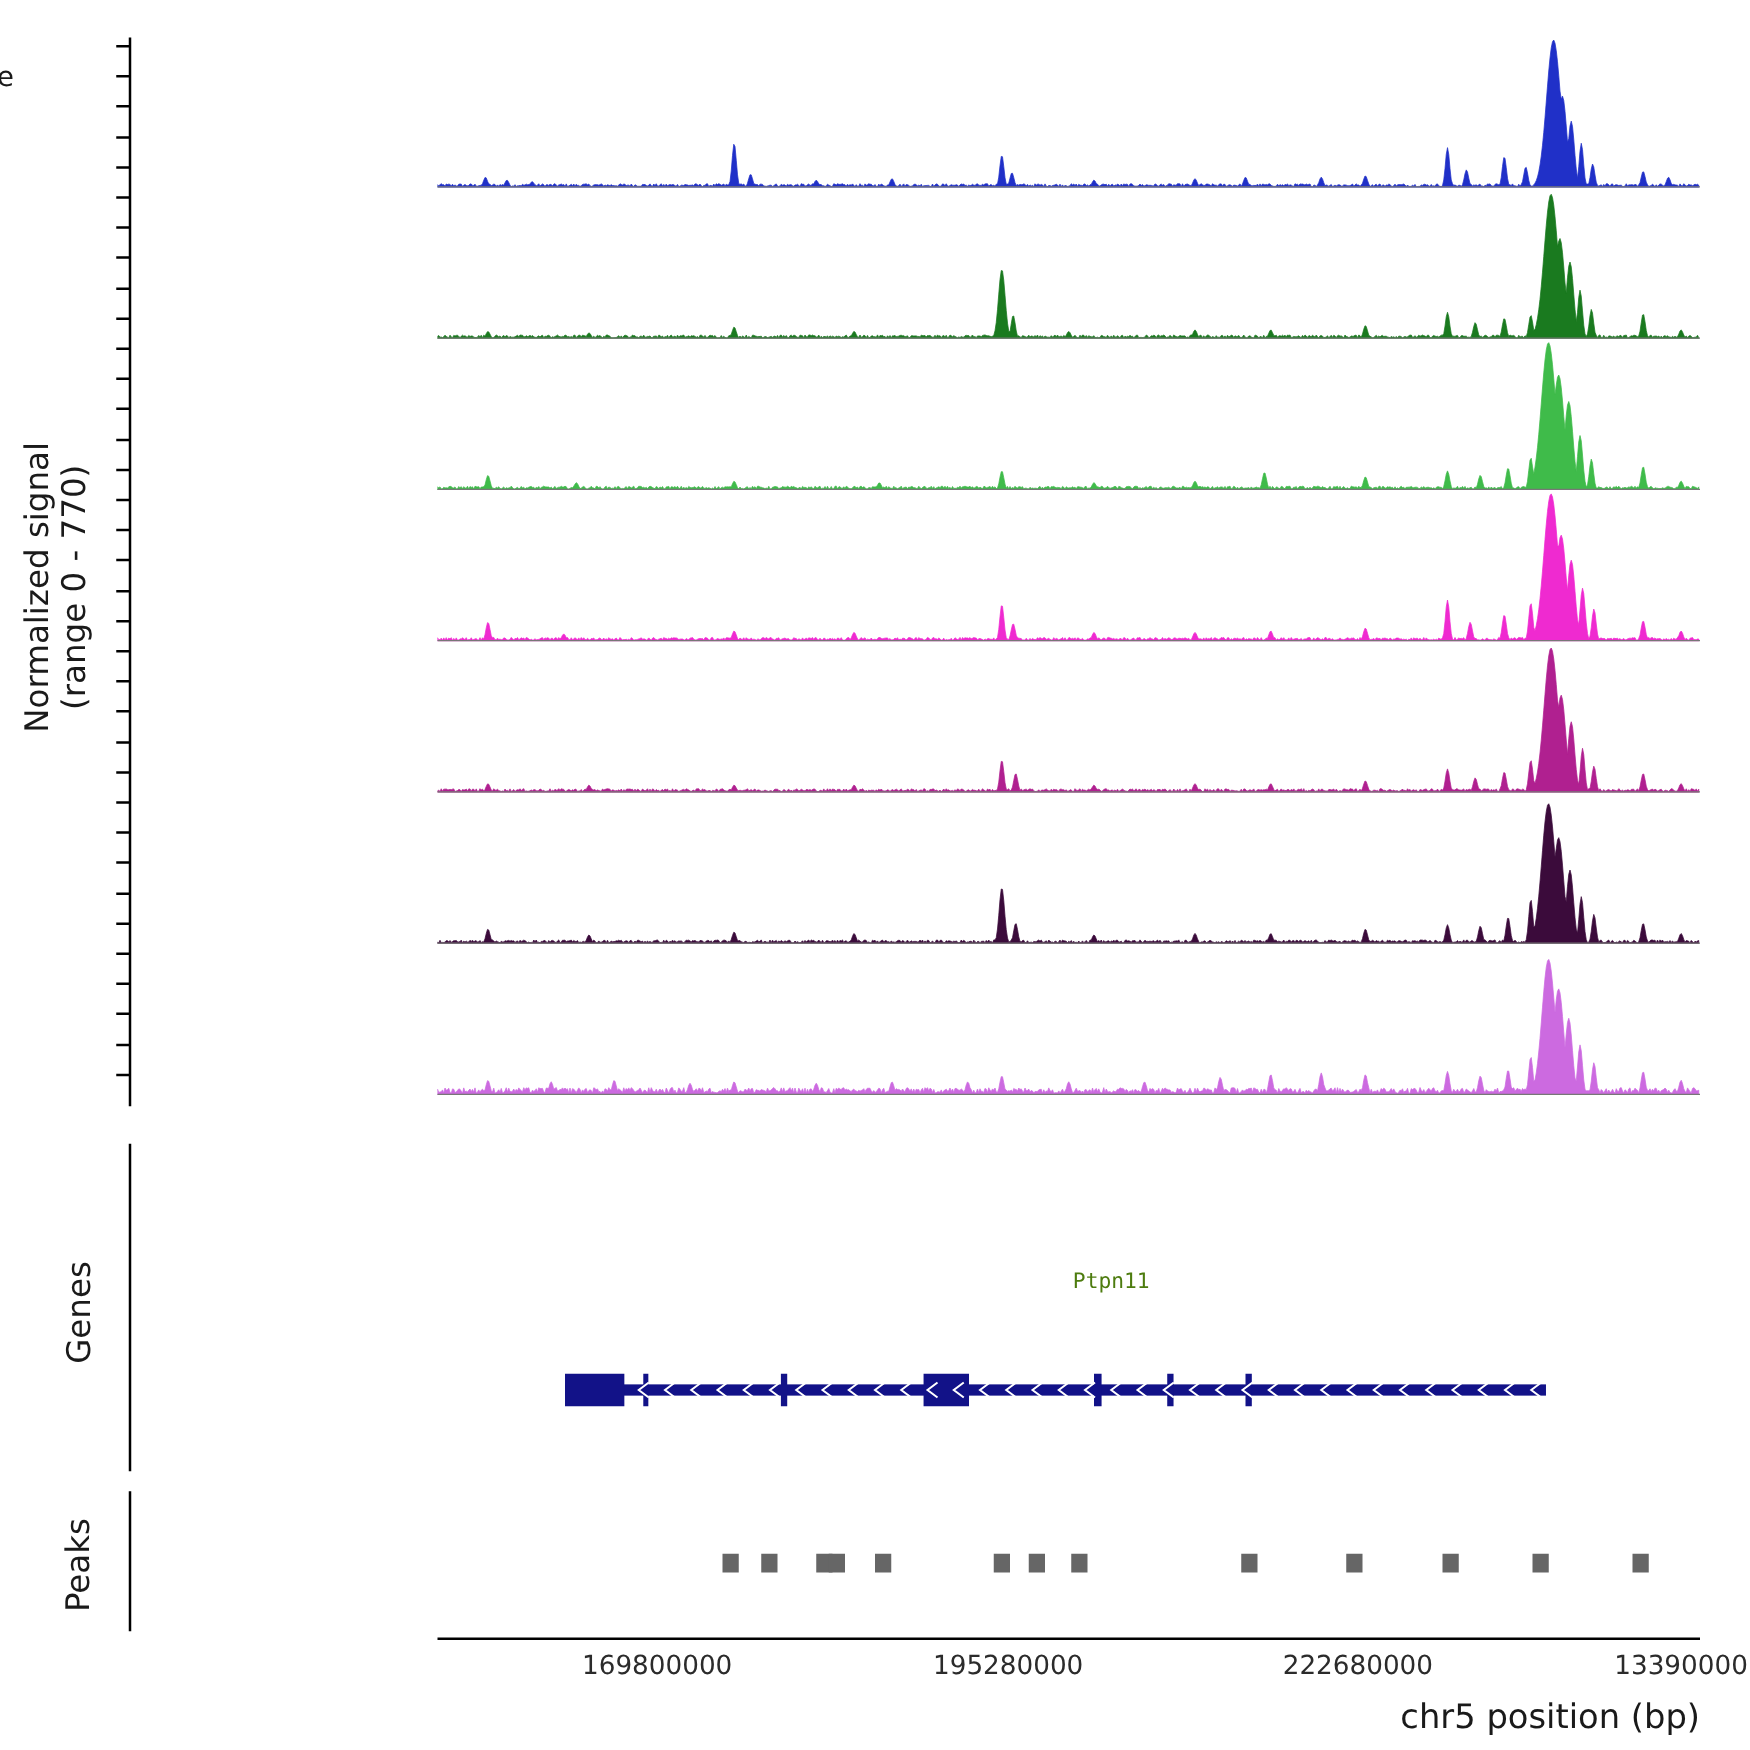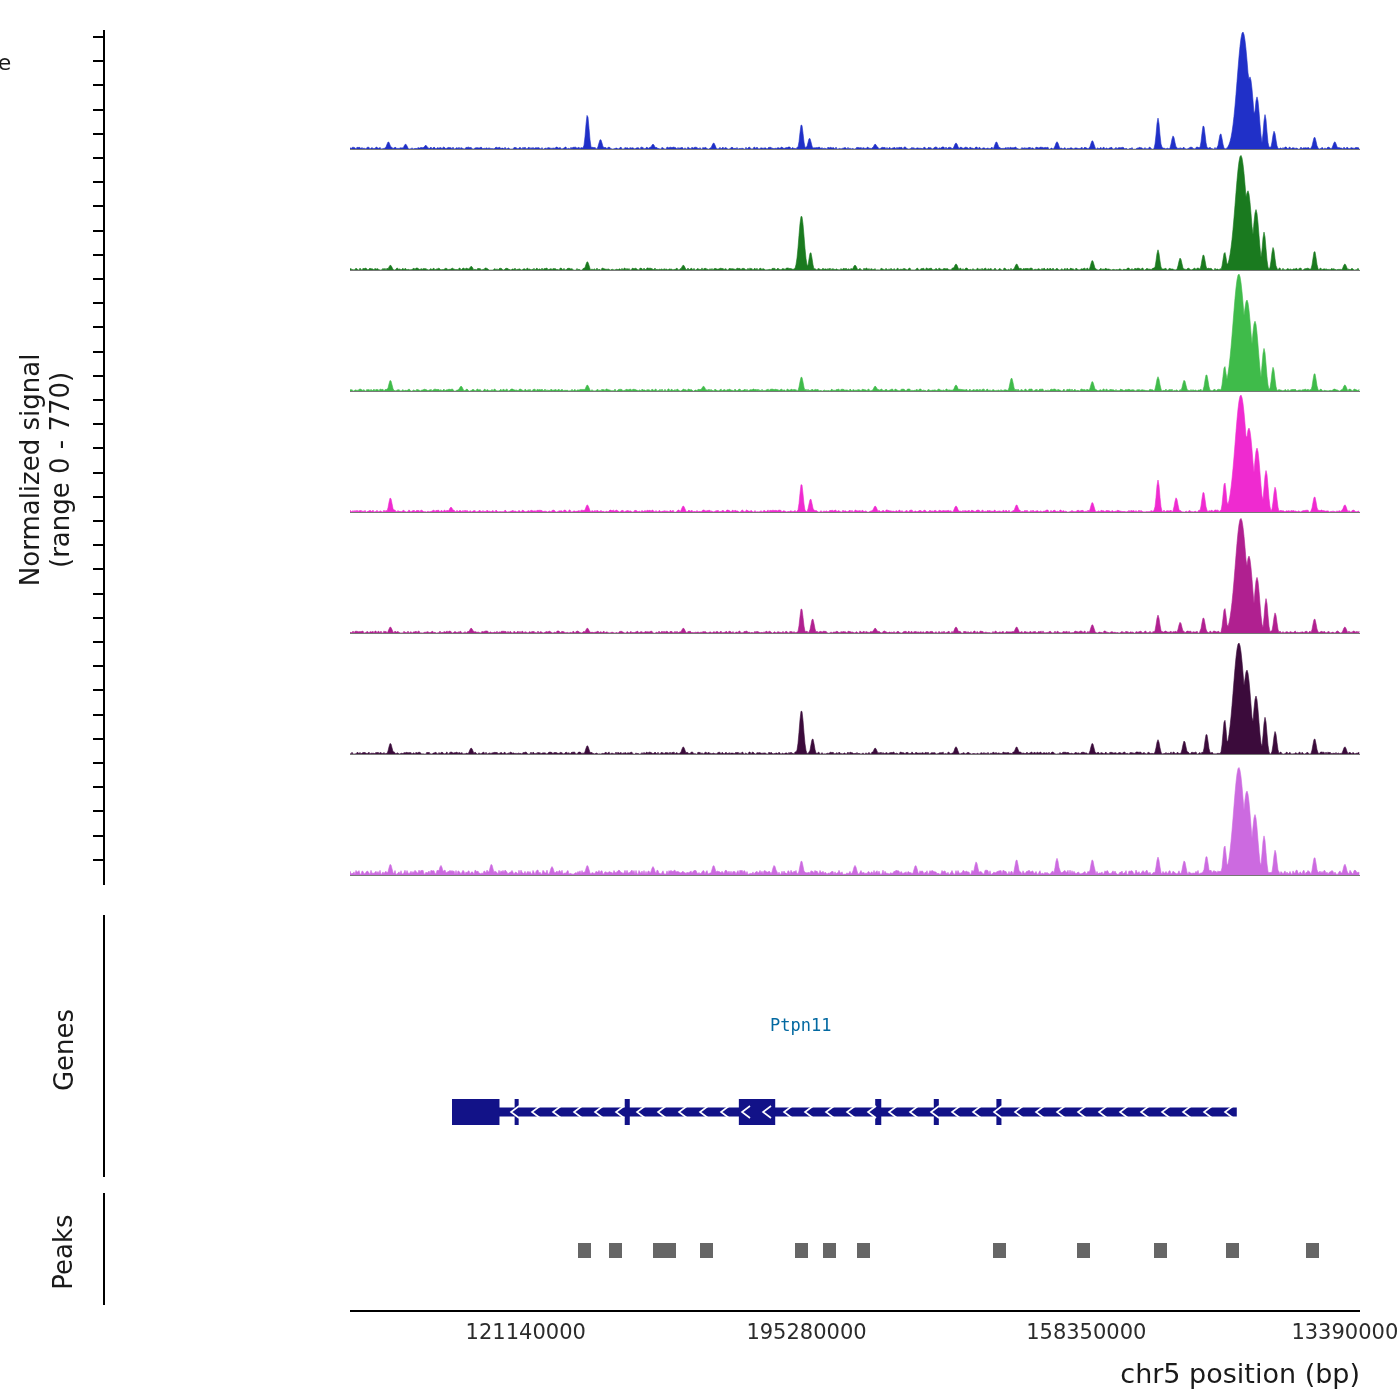--- a/index.html
+++ b/index.html
@@ -90,25 +90,25 @@
     position: absolute;
     transform: rotate(-90deg);
     font-size: 26px;
     color: #1a1a1a;
     text-align: center;
   }
   #gene-name {
     position: absolute;
     font-size: 17px;
     font-family: "DejaVu Sans Mono", monospace;
-    color: #0369a1;
-    left: 770px;
+    color: #4d7c0f;
+    left: 809px;
     top: 110px;
     width: 160px;
-    text-align: left;
+    text-align: center;
   }
   #gene-body { position: absolute; left: 350px; top: 190px; width: 1010px; height: 34px; }
 
   
   #peaks-panel {
     left: 0; top: 1185px; width: 1400px; height: 130px;
   }
   .peak-box {
     position: absolute;
     top: 58px;
@@ -308,21 +308,21 @@
         <div class="peak-box" style="left: 1077.26px; background: rgb(102, 102, 102);"></div>
         <div class="peak-box" style="left: 1154.02px; background: rgb(102, 102, 102);"></div>
         <div class="peak-box" style="left: 1225.73px; background: rgb(102, 102, 102);"></div>
         <div class="peak-box" style="left: 1305.52px; background: rgb(102, 102, 102);"></div>
       </div>
   </div>
 
   <div id="x-axis">
     <div id="x-axis-line"></div>
     <div id="x-ticks">
-        <div class="x-tick-label" style="left: 525.74px;">121140000</div>
+        <div class="x-tick-label" style="left: 525.74px;">169800000</div>
         <div class="x-tick-label" style="left: 806.52px;">195280000</div>
-        <div class="x-tick-label" style="left: 1086.29px;">158350000</div>
+        <div class="x-tick-label" style="left: 1086.29px;">222680000</div>
         <div class="x-tick-label" style="left: 1344.85px;">13390000</div>
       </div>
     <div id="x-axis-title">chr5 position (bp)</div>
   </div>
 
 </div>
 
 </body></html>

